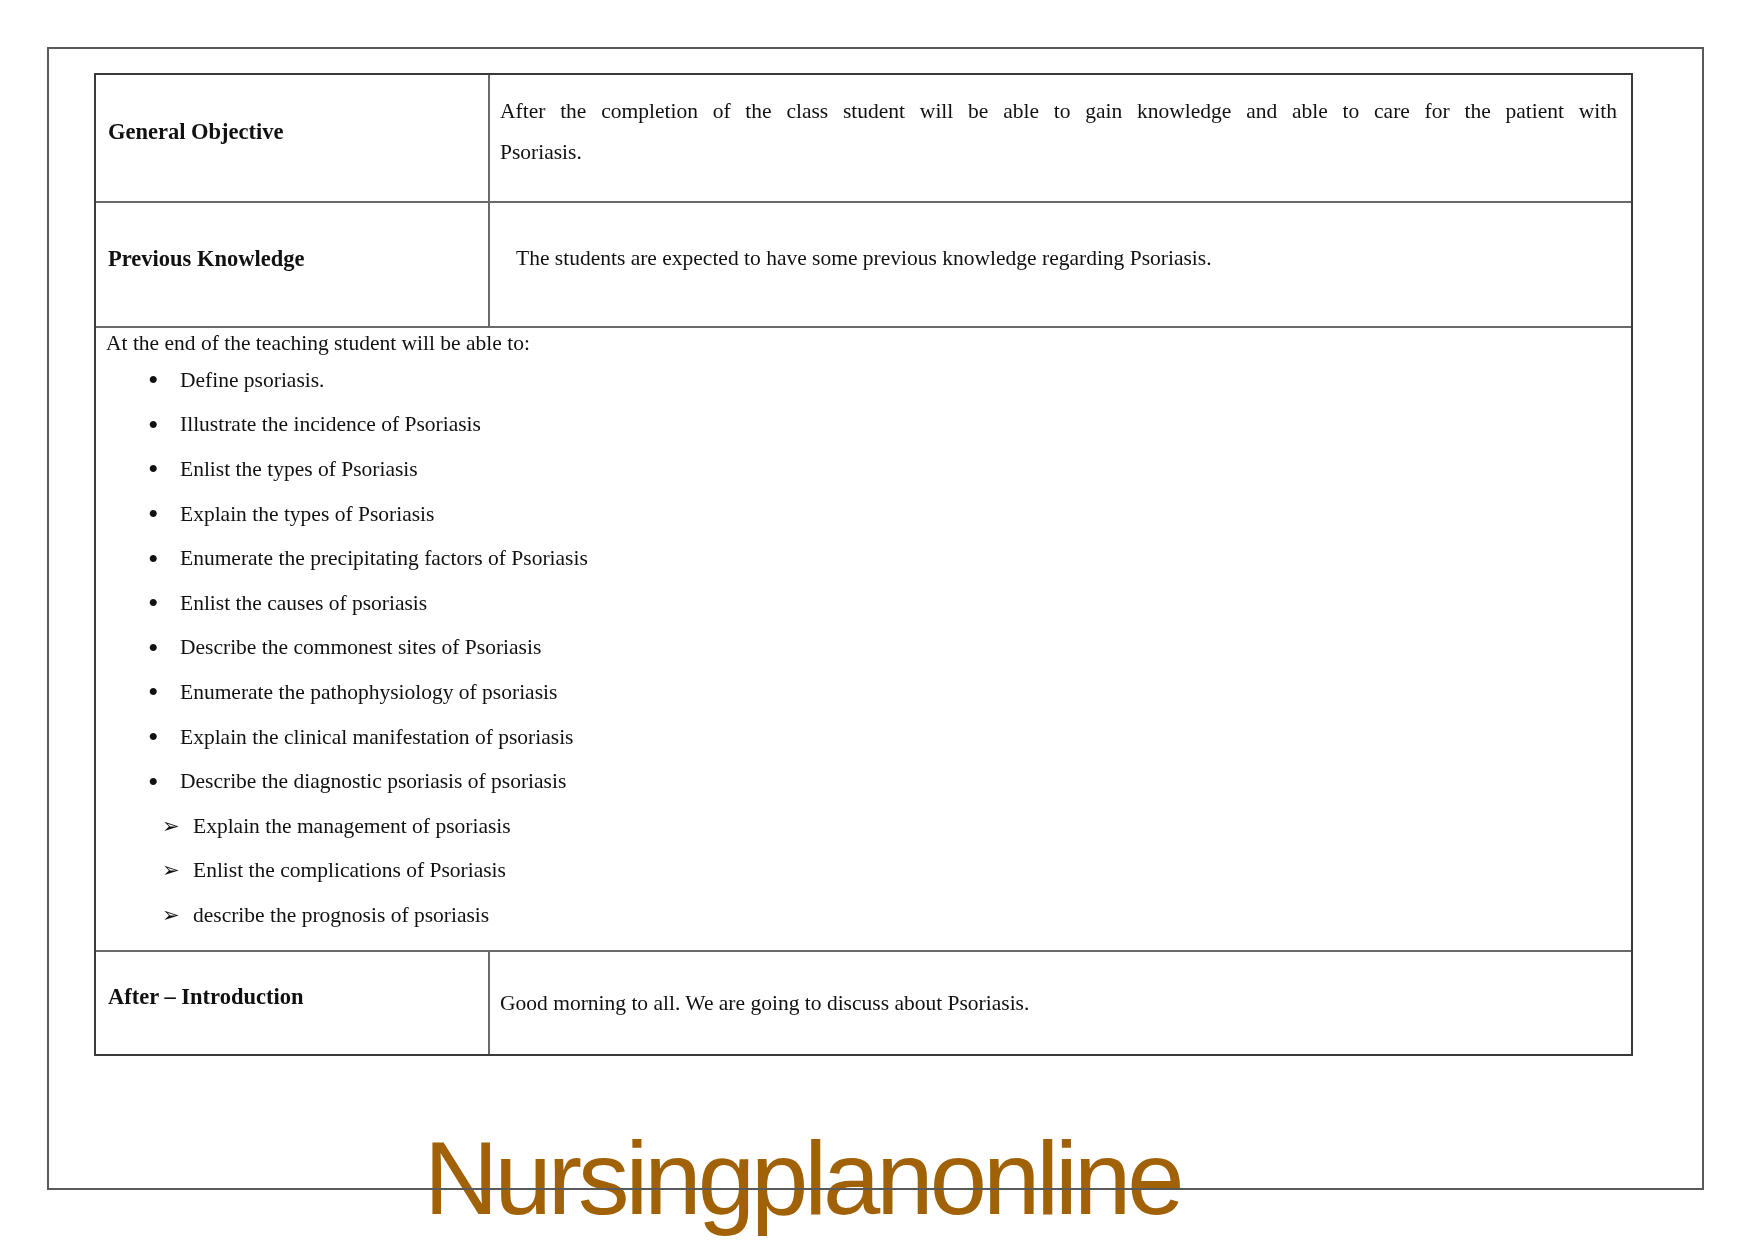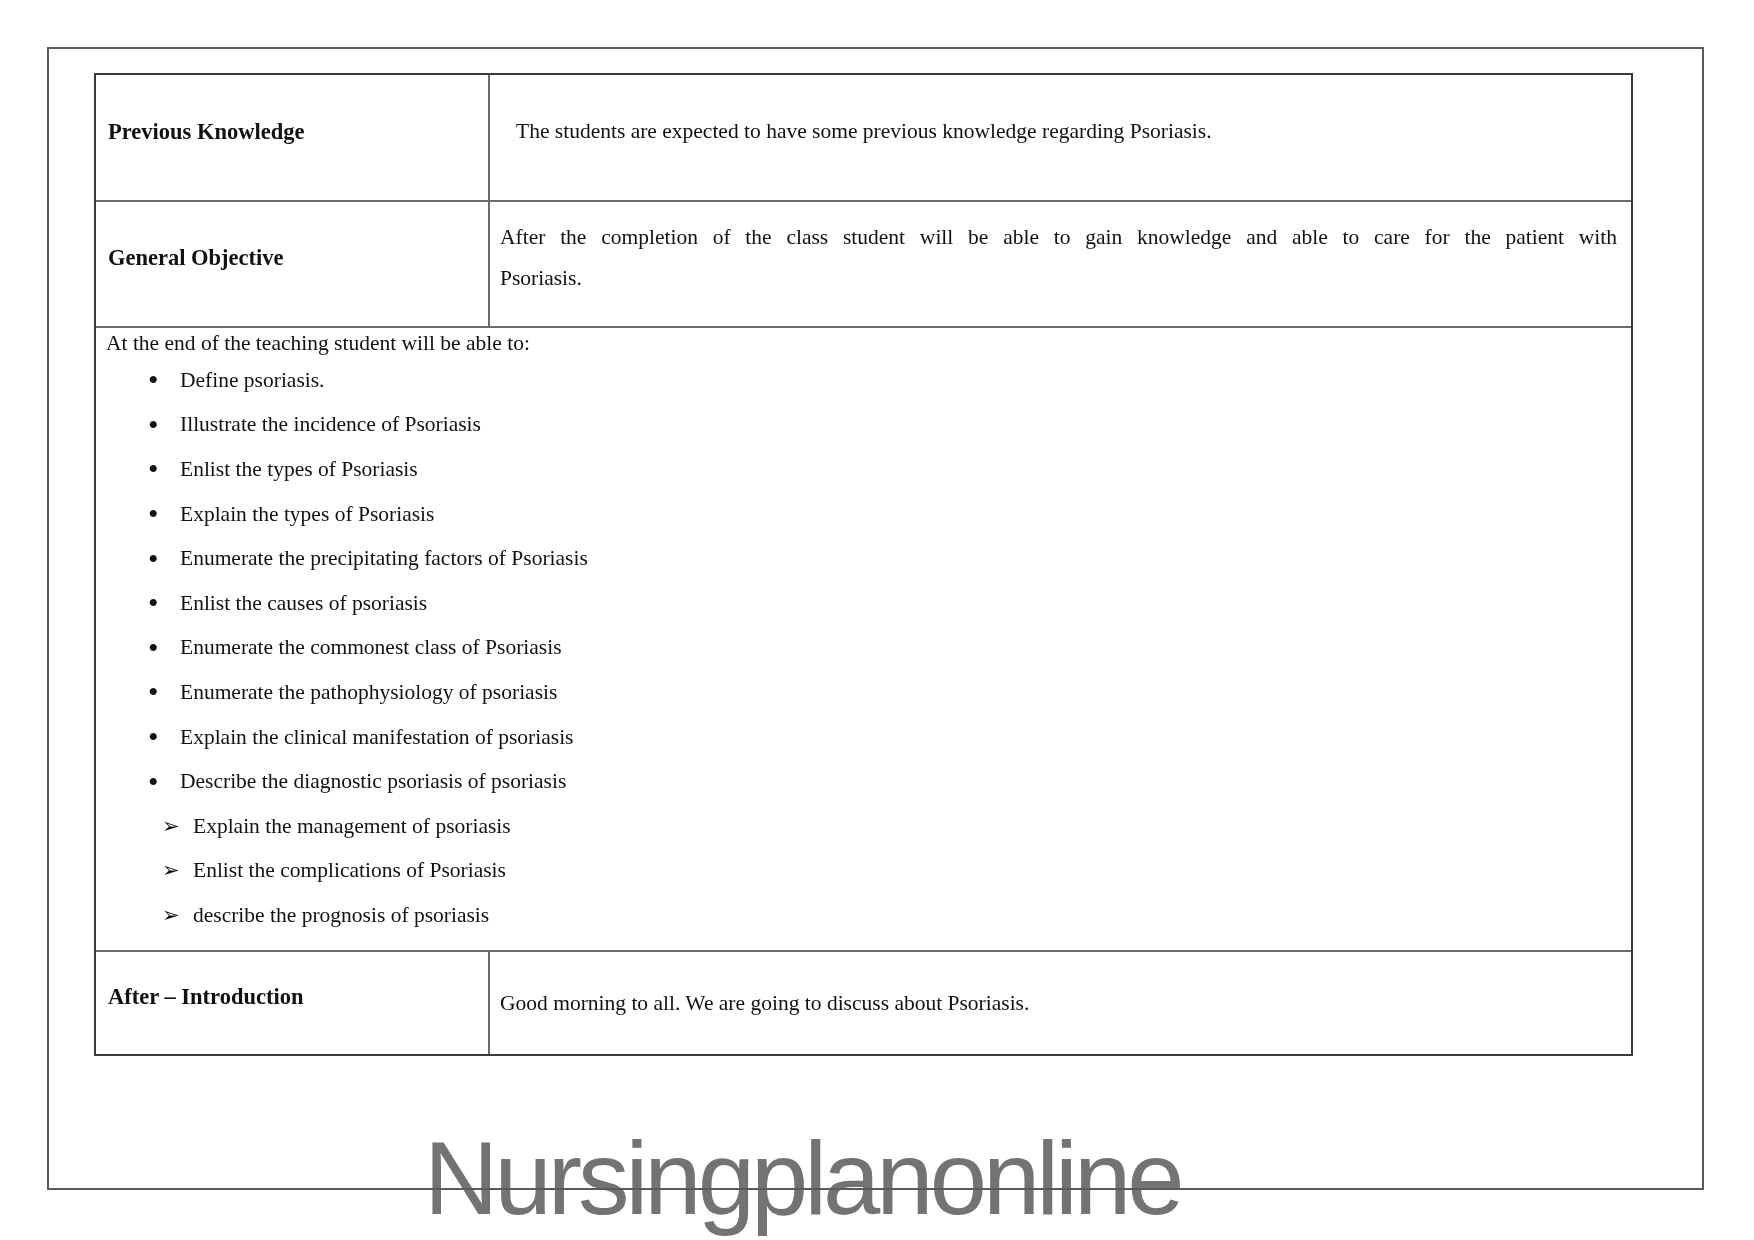--- a/index.html
+++ b/index.html
@@ -14,21 +14,21 @@
 
   
   .watermark {
     position: absolute;
     left: 424px; top: 1127px;
     z-index: 0;
     font-family: "Liberation Sans", "DejaVu Sans", sans-serif;
     font-size: 103px;
     letter-spacing: -4px;
     line-height: 1;
-    color: #737373;
+    color: #a16207;
     white-space: nowrap;
   }
 
   .page-frame {
     position: absolute;
     left: 47px; top: 47px;
     width: 1657px; height: 1143px;
     border: 2px solid #5a5a5a;
     z-index: 1;
     pointer-events: none;
@@ -129,35 +129,35 @@
   }
 </style>
 </head>
 <body>
 
 <div class="watermark">Nursingplanonline</div>
 <div class="page-frame"></div>
 
 <div class="doc-table">
 
+  <div class="trow r2">
+    <div class="cell-label">General Objective</div>
+    <div class="cell-content">
+      <div class="jline1">After the completion of the class student will be able to gain knowledge and able to care for the patient with</div>
+      <div class="jline2">Psoriasis.</div>
+    </div>
+  </div>
+
   <div class="trow r1">
     <div class="cell-label">Previous Knowledge</div>
     <div class="cell-content">
       <span>The students are expected to have some previous knowledge regarding Psoriasis.</span>
     </div>
   </div>
 
-  <div class="trow r2">
-    <div class="cell-label">General Objective</div>
-    <div class="cell-content">
-      <div class="jline1">After the completion of the class student will be able to gain knowledge and able to care for the patient with</div>
-      <div class="jline2">Psoriasis.</div>
-    </div>
-  </div>
-
   <div class="trow r3">
     <div class="cell-content">
       <div class="objectives-intro">At the end of the teaching student will be able to:</div>
 
       <div class="obj-item lvl1">
         <span class="bullet-glyph">•</span>
         <span>Define psoriasis.</span>
       </div>
       <div class="obj-item lvl1">
         <span class="bullet-glyph">•</span>
@@ -174,21 +174,21 @@
       <div class="obj-item lvl1">
         <span class="bullet-glyph">•</span>
         <span>Enumerate the precipitating factors of Psoriasis</span>
       </div>
       <div class="obj-item lvl1">
         <span class="bullet-glyph">•</span>
         <span>Enlist the causes of psoriasis</span>
       </div>
       <div class="obj-item lvl1">
         <span class="bullet-glyph">•</span>
-        <span>Enumerate the commonest class of Psoriasis</span>
+        <span>Describe the commonest sites of Psoriasis</span>
       </div>
       <div class="obj-item lvl1">
         <span class="bullet-glyph">•</span>
         <span>Enumerate the pathophysiology of psoriasis</span>
       </div>
       <div class="obj-item lvl1">
         <span class="bullet-glyph">•</span>
         <span>Explain the clinical manifestation of psoriasis</span>
       </div>
       <div class="obj-item lvl1">

